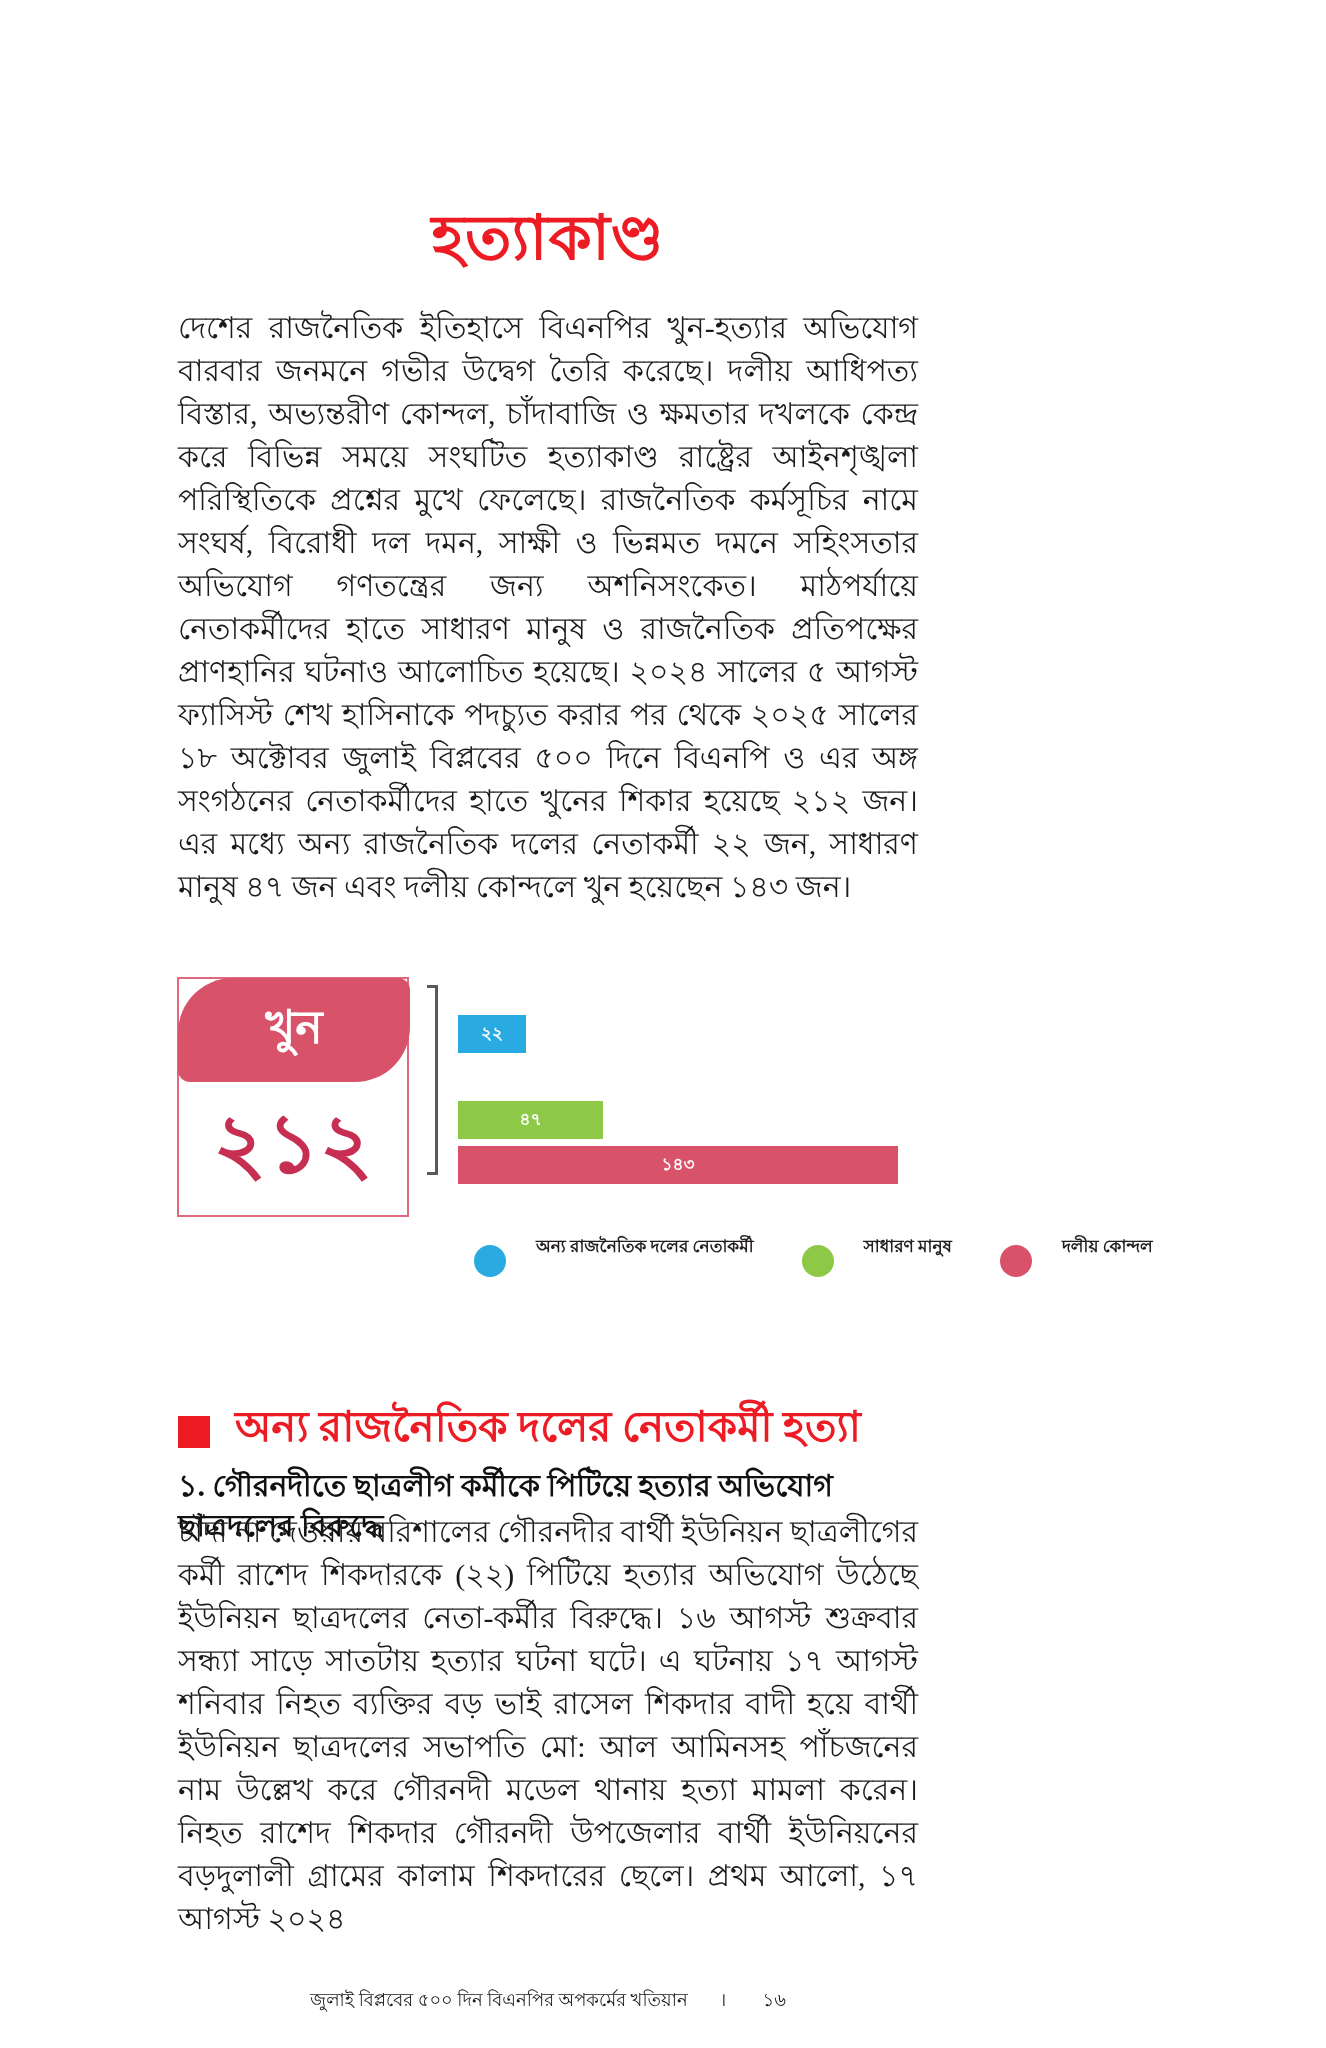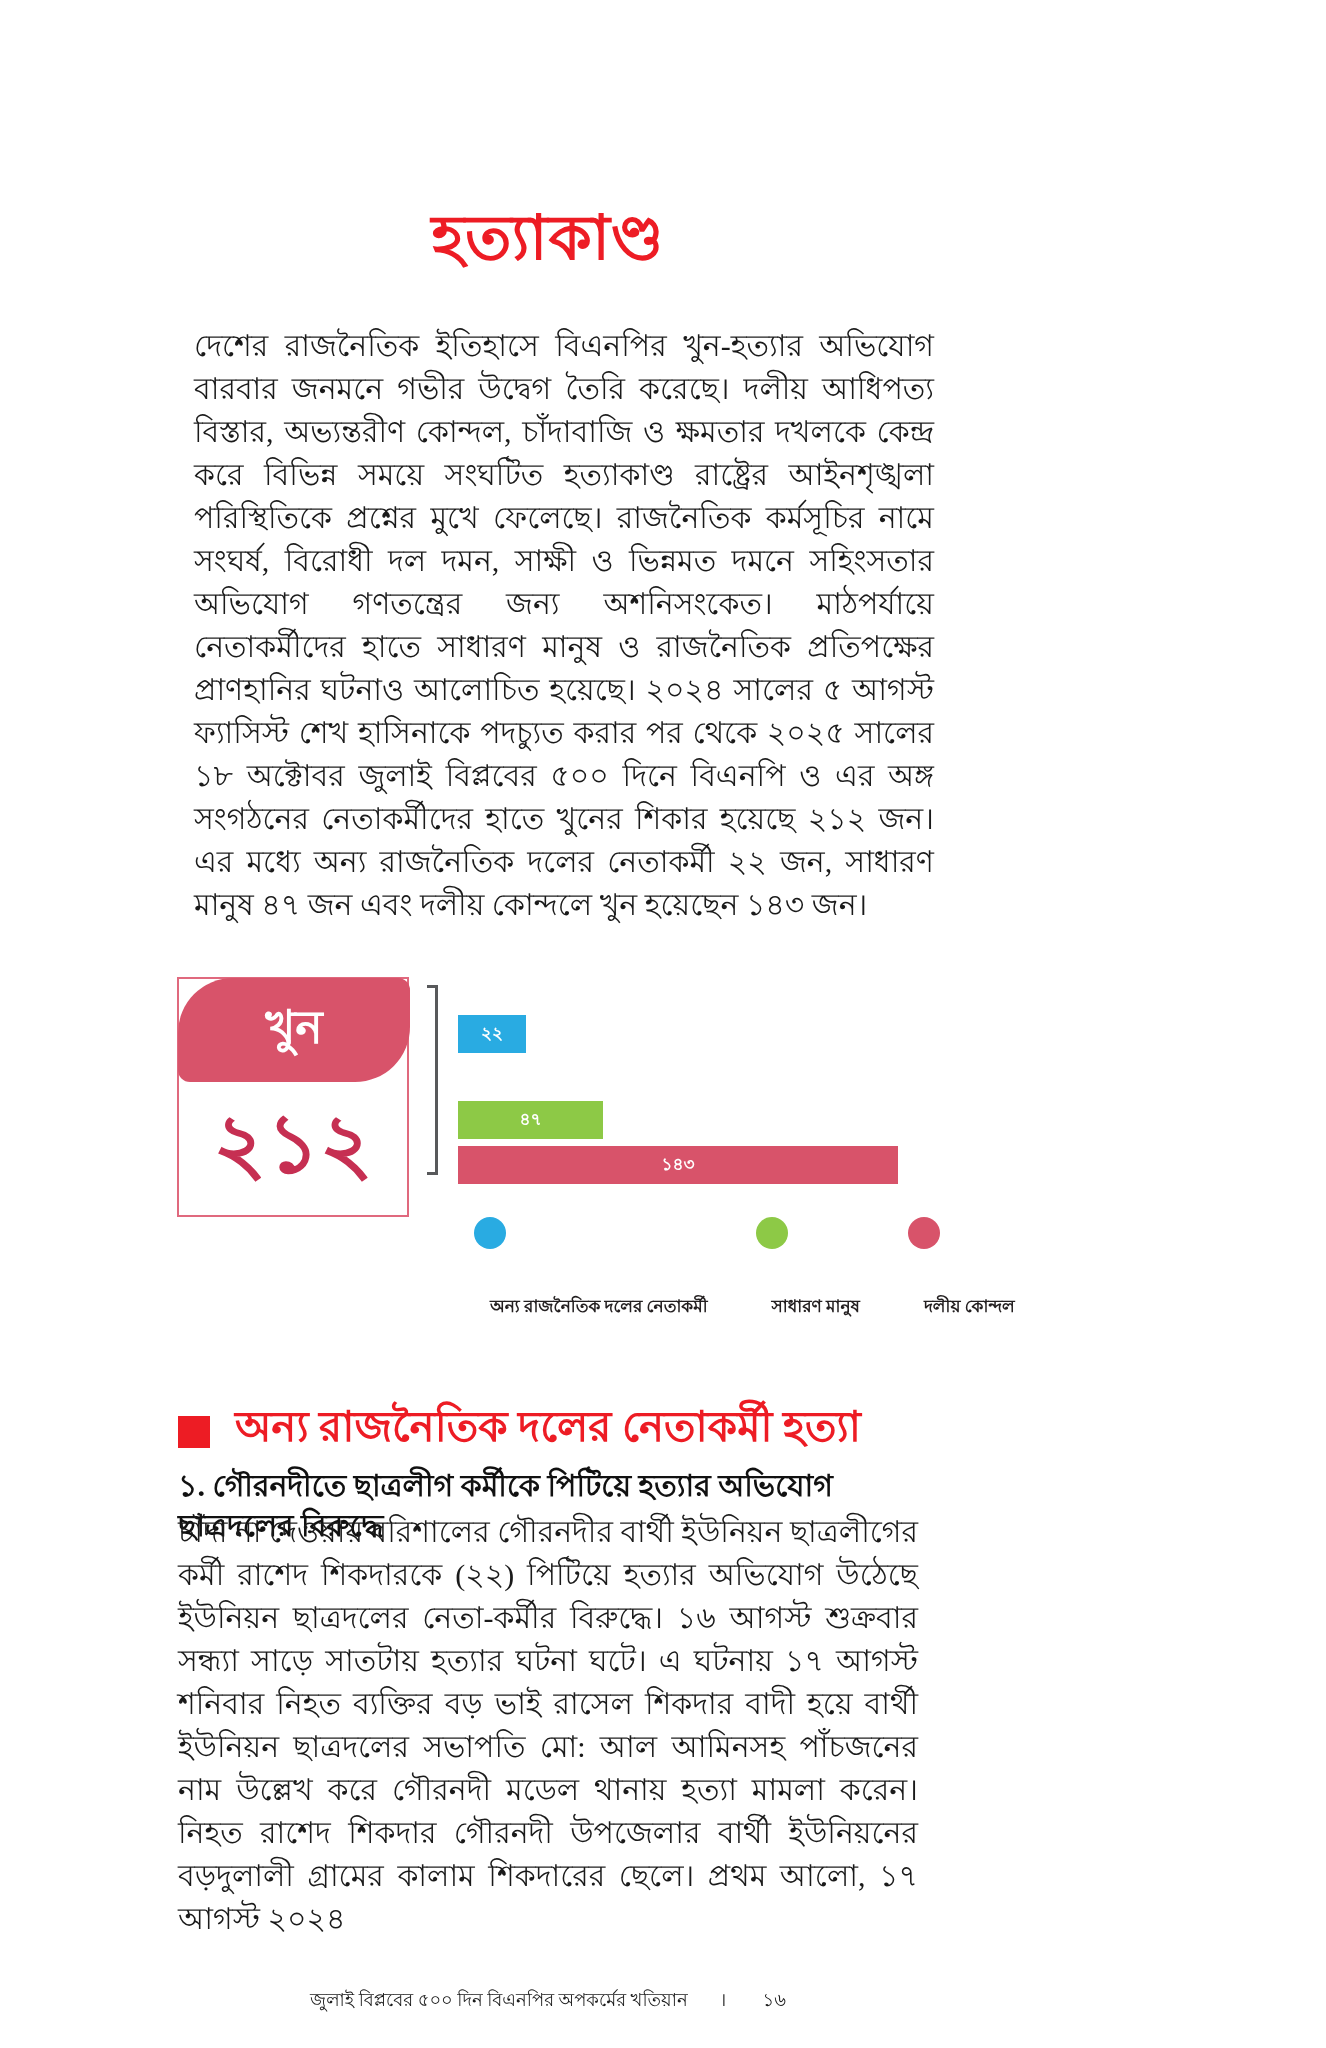--- a/index.html
+++ b/index.html
@@ -20,21 +20,21 @@
     font-size:62px; font-weight:bold; color:#ed1c24;
     letter-spacing:1px;
   }
 
   
   .body-para {
     position:absolute; left:130px; width:772px;
     font-size:30px; line-height:43px;
     text-align:justify; color:#1a1a1a;
   }
-  .intro-para { top:276px;margin-left:16px; }
+  .intro-para { top:258px; }
   .article-para { top:1462px; }
 
   
   .chart-block {
     position:absolute; top:945px; left:130px; width:772px; height:290px;
   }
   .stat-card {
     position:absolute; left:15px; top:0; width:232px; height:240px;
     background:#ffffff;
     border:2px solid #e0697e;
@@ -73,21 +73,21 @@
     display:flex; align-items:center; justify-content:center;
   }
   .bar-label {
     color:#ffffff; font-size:17px; font-weight:bold;
   }
 
   .legend {
     position:absolute; left:280px; top:208px; width:492px;
     display:flex; align-items:center; justify-content:space-between;
   }
-  .legend-item { display:flex; align-items:flex-start; gap:28px;flex-direction:column; }
+  .legend-item { display:flex; align-items:flex-end; gap:14px; }
   .legend-dot { width:17px; height:17px; border-radius:50%; flex:none; }
   .legend-label { font-size:17px; font-weight:bold; color:#231f20; white-space:nowrap; }
 
   
   .section-heading-row {
     position:absolute; top:1338px; left:130px; width:772px;
     display:flex; align-items:center; gap:9px;
   }
   .section-bullet {
     width:21px; height:21px; background:#ed1c24; flex:none; margin-top:10px;

